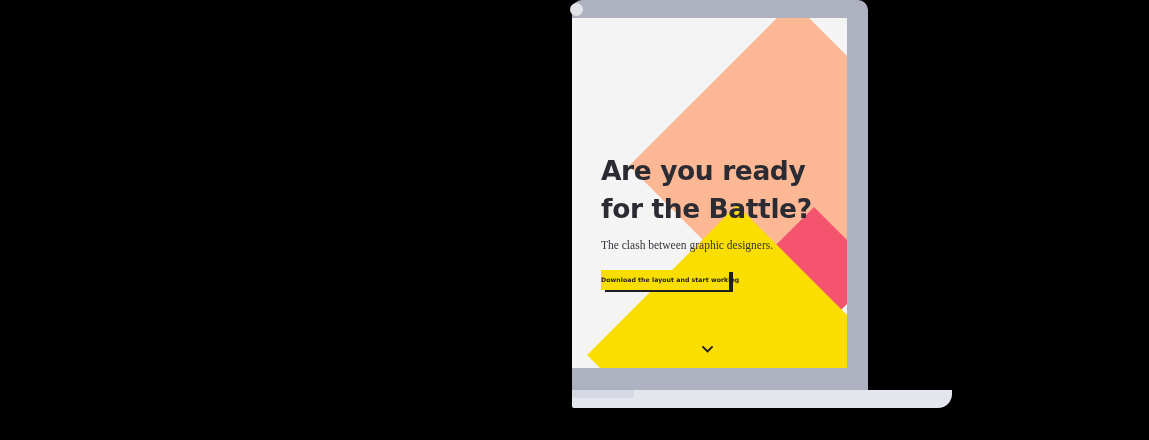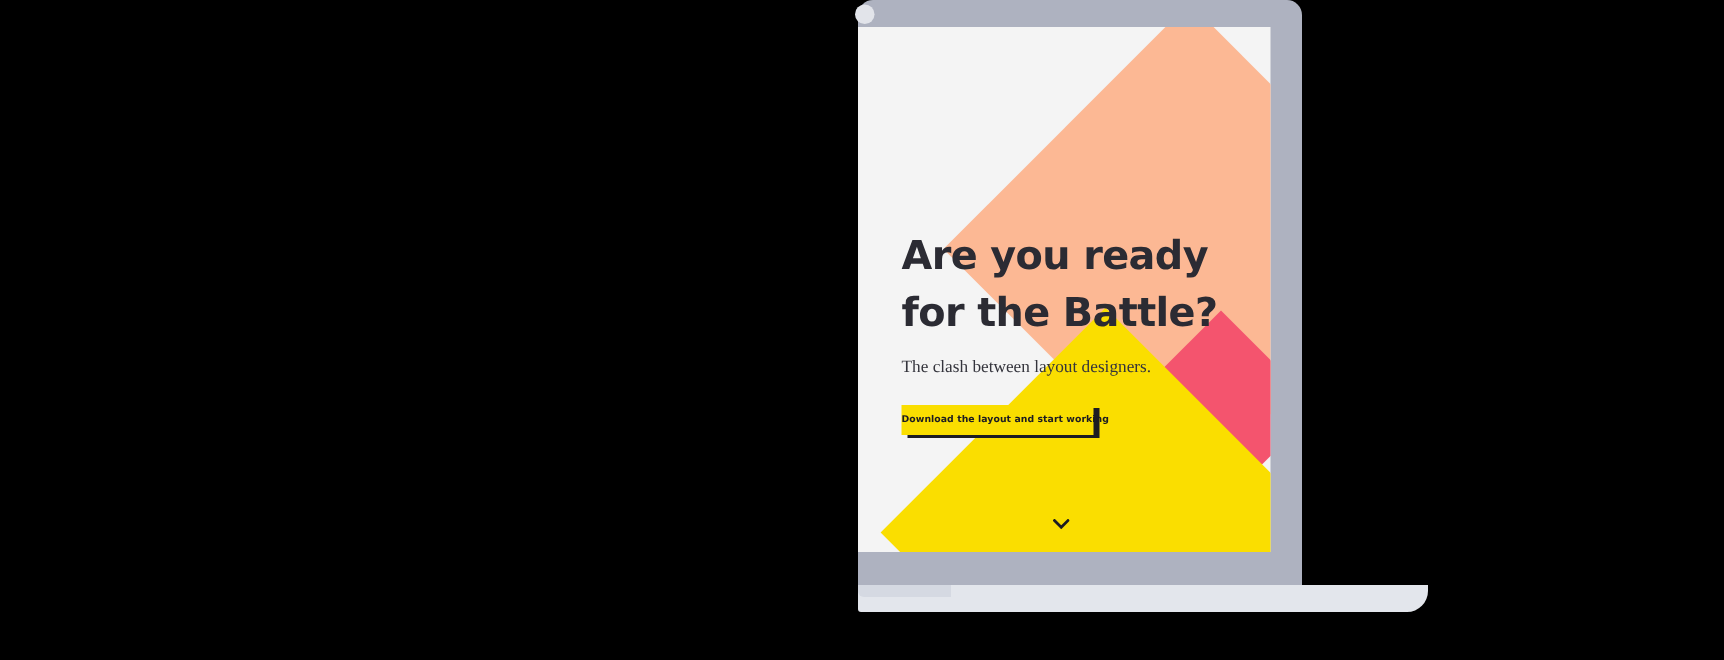--- a/index.html
+++ b/index.html
@@ -190,21 +190,21 @@
 
     <div class="screen">
 
       <div class="shape shape-peach"></div>
       <div class="shape shape-pink"></div>
       <div class="shape shape-yellow"></div>
 
       <div class="hero">
         <h1 class="hero-title">Are you ready for the Battle?</h1>
 
-        <p class="hero-subtitle">The clash between layout designers.</p>
+        <p class="hero-subtitle">The clash between graphic designers.</p>
 
         <span class="cta-wrap">
           <span class="cta-shadow"></span>
           <button class="cta-button">Download the layout and start working</button>
         </span>
       </div>
 
       <div class="scroll-chevron">
         <svg width="11" height="7" viewBox="0 0 11 7" aria-hidden="true">
           <path d="M1 1 L5.5 5.5 L10 1" fill="none" stroke="#1c1c22" stroke-width="1.8" stroke-linecap="square" stroke-linejoin="miter"></path>

